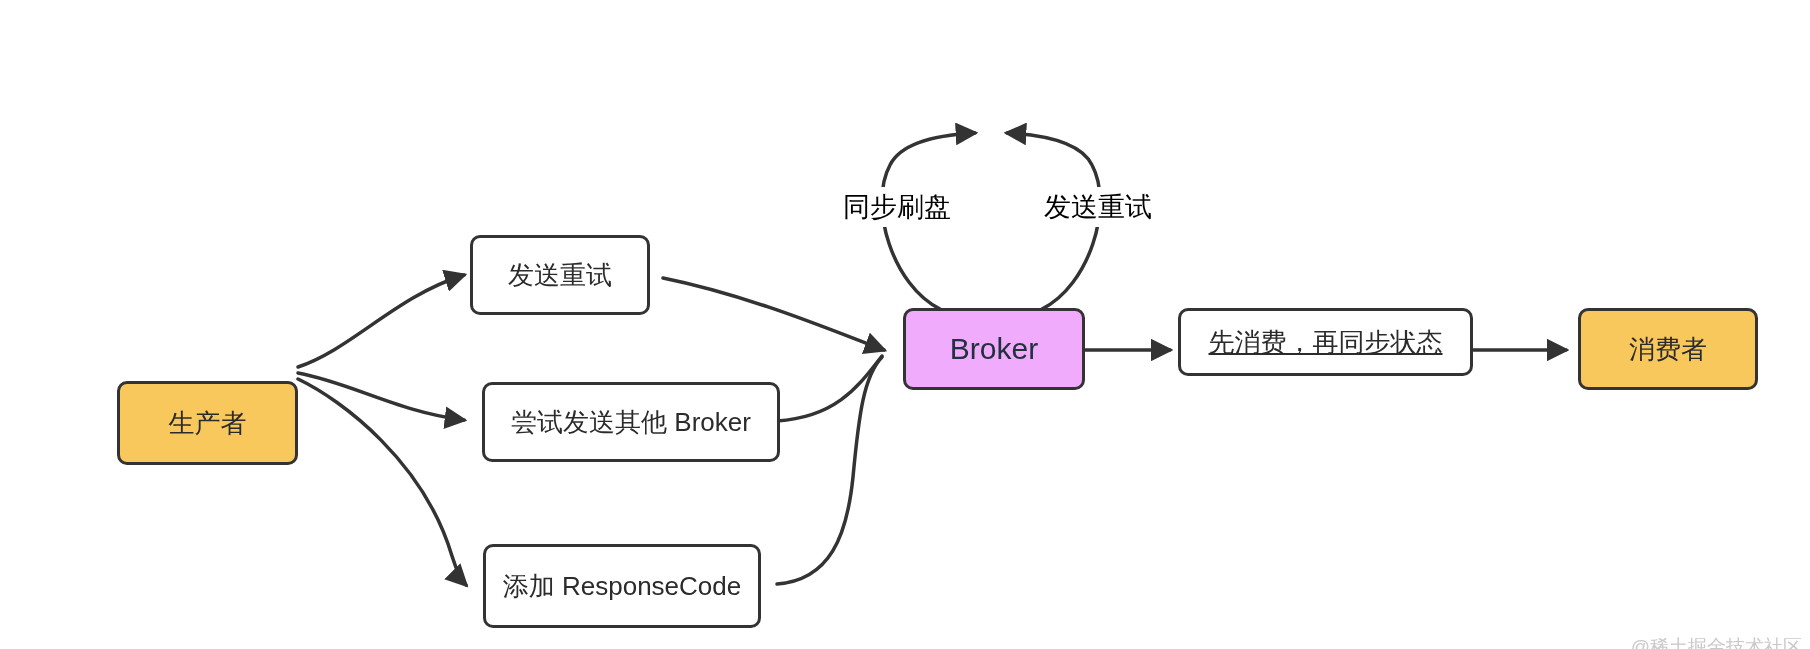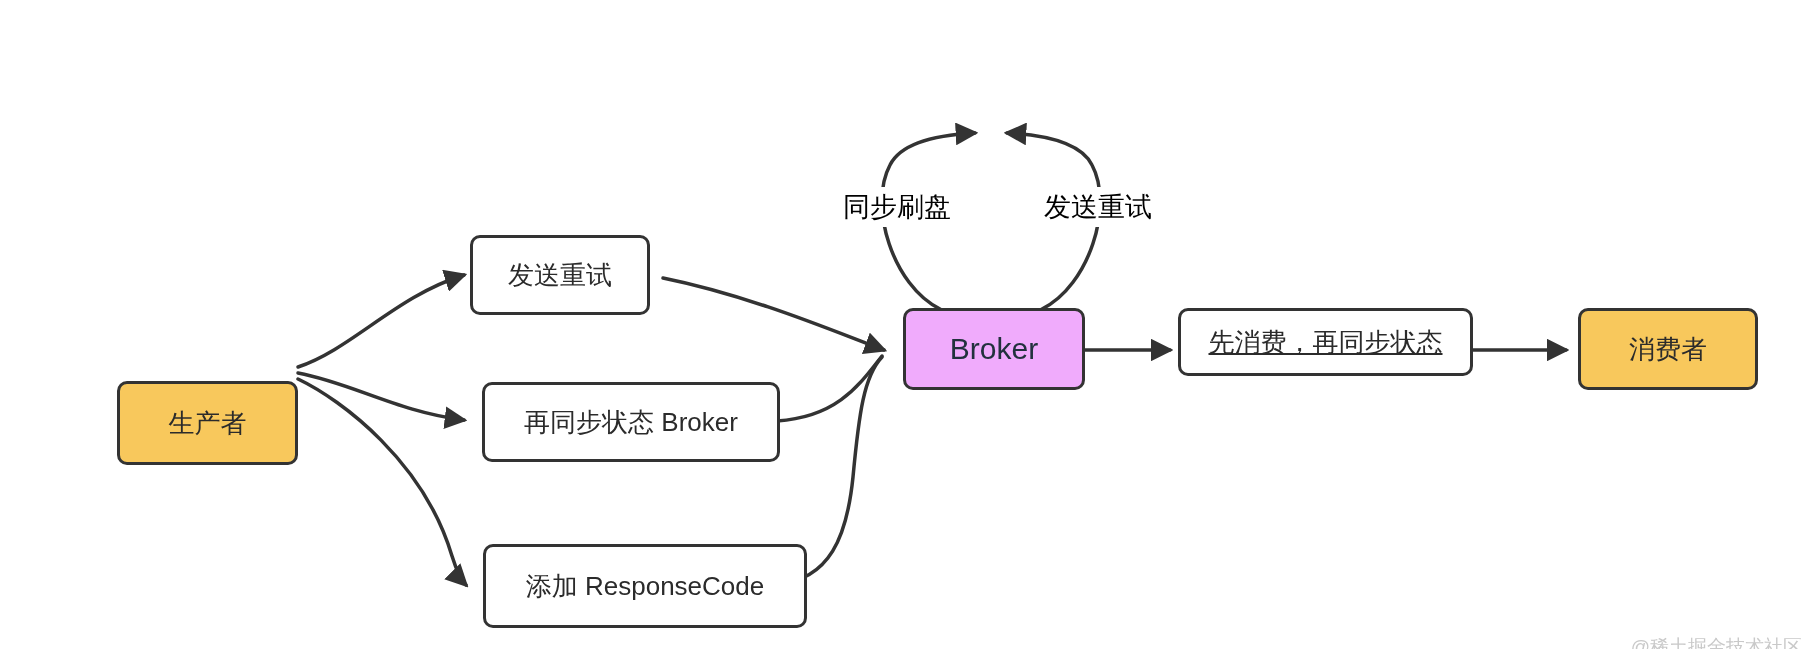--- a/index.html
+++ b/index.html
@@ -33,21 +33,21 @@
     white-space: nowrap;
     background: #ffffff;
   }
   .node.yellow { background: #f8c85c; }
   .node.blue   { background: #f0abfc; }
   .node.lightblue { background: #e4eff3; }
 
   #node-producer      { left: 117px; top: 333px; width: 181px; height: 84px; margin-top: 48px; }
   #node-retry         { left: 470px; top: 235px; width: 180px; height: 80px; }
   #node-try-other     { left: 482px; top: 382px; width: 298px; height: 80px; }
-  #node-response-code { left: 483px; top: 544px; width: 324px; height: 84px; }
+  #node-response-code { left: 483px; top: 544px; width: 278px; height: 84px; }
   #node-disk          { left: 903px; top: 48px;  width: 180px; height: 82px; }
   #node-broker        { left: 903px; top: 308px; width: 182px; height: 82px; font-size: 30px; color: #22313d; }
   #node-consume       { left: 1178px; top: 308px; width: 295px; height: 68px; text-decoration: underline; }
   #node-consumer      { left: 1578px; top: 308px; width: 180px; height: 82px; }
 
   .flush-label {
     position: absolute;
     transform: translate(-50%, -50%);
     background: #ffffff;
     padding: 2px 6px;
@@ -94,21 +94,21 @@
 
   <div class="node yellow" id="node-producer">
     <span>生产者</span>
   </div>
 
   <div class="node" id="node-retry">
     <span>发送重试</span>
   </div>
 
   <div class="node" id="node-try-other">
-    <span>再同步状态 Broker</span>
+    <span>尝试发送其他 Broker</span>
   </div>
 
   <div class="node" id="node-response-code">
     <span>添加 ResponseCode</span>
   </div>
 
 
   <div class="node blue" id="node-broker">
     <span>Broker</span>
   </div>

